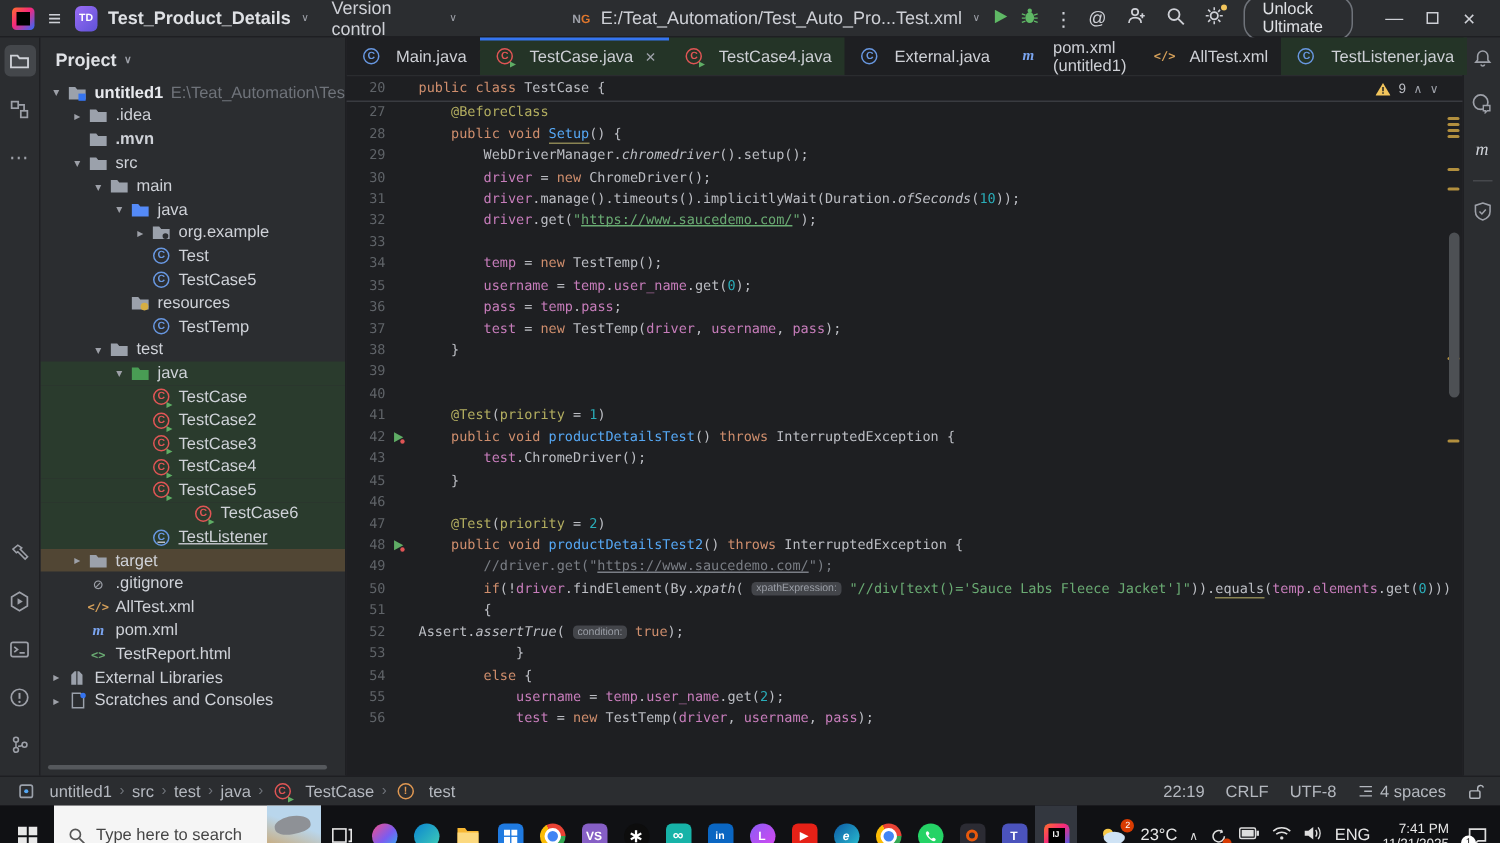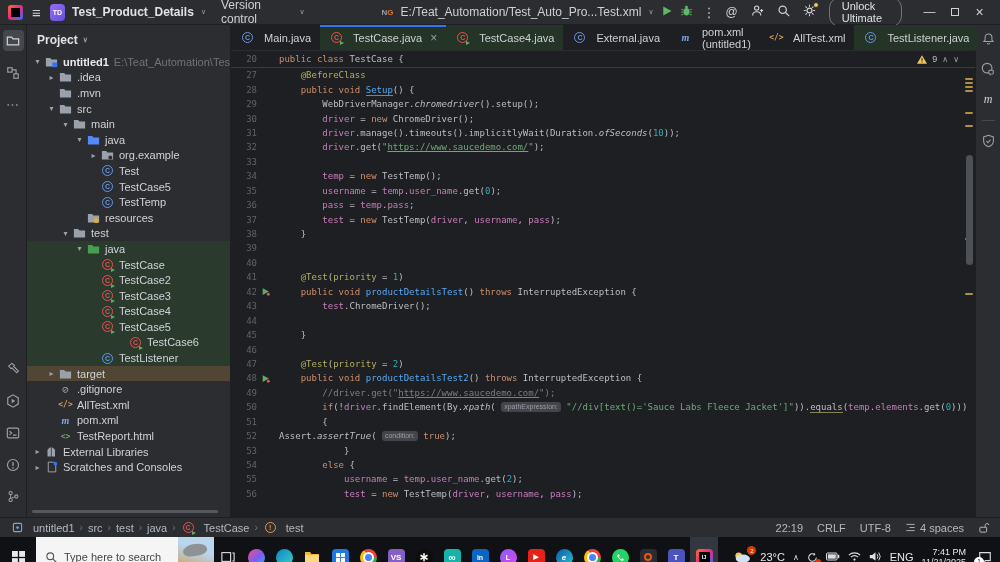--- a/index.html
+++ b/index.html
@@ -232,21 +232,21 @@
           </div>
           <div class="trow" style="padding-left: 18px;">
             <span class="chev">▸</span>
             <span class="icn">
               <svg width="13" height="12" viewBox="0 0 16 15">
                 <path fill="#9ba1ab" d="M1 2.5h5.3L8 4.5h7V13H1z"></path>
               </svg>
             </span>
             <span class="tlabel">.idea</span>
           </div>
-          <div class="trow" style="padding-left: 18px;">
+          <div class="trow" style="padding-left: 18px; font-weight: bold;">
             <span class="chev"></span>
             <span class="icn">
               <svg width="13" height="12" viewBox="0 0 16 15">
                 <path fill="#9ba1ab" d="M1 2.5h5.3L8 4.5h7V13H1z"></path>
               </svg>
             </span>
             <span class="tlabel">.mvn</span>
           </div>
           <div class="trow" style="padding-left: 18px;">
             <span class="chev">▾</span>
@@ -292,37 +292,37 @@
             </span>
             <span class="tlabel">Test</span>
           </div>
           <div class="trow" style="padding-left: 60px;">
             <span class="chev"></span>
             <span class="icn">
               <span class="cic blue">C</span>
             </span>
             <span class="tlabel">TestCase5</span>
           </div>
-          <div class="trow" style="padding-left: 60px;">
-            <span class="chev"></span>
-            <span class="icn">
-              <span class="cic blue">C</span>
-            </span>
-            <span class="tlabel">TestTemp</span>
-          </div>
           <div class="trow" style="padding-left: 46px;">
             <span class="chev"></span>
             <span class="icn">
               <svg width="13" height="12" viewBox="0 0 16 15">
                 <path fill="#9ba1ab" d="M1 2.5h5.3L8 4.5h7V13H1z"></path>
                 <circle cx="11.5" cy="10.5" r="3.2" fill="#d6ae44"></circle>
               </svg>
             </span>
             <span class="tlabel">resources</span>
           </div>
+          <div class="trow" style="padding-left: 60px;">
+            <span class="chev"></span>
+            <span class="icn">
+              <span class="cic blue">C</span>
+            </span>
+            <span class="tlabel">TestTemp</span>
+          </div>
           <div class="trow" style="padding-left: 32px;">
             <span class="chev">▾</span>
             <span class="icn">
               <svg width="13" height="12" viewBox="0 0 16 15">
                 <path fill="#9ba1ab" d="M1 2.5h5.3L8 4.5h7V13H1z"></path>
               </svg>
             </span>
             <span class="tlabel">test</span>
           </div>
           <div class="trow bg-test" style="padding-left: 46px;">
@@ -369,21 +369,21 @@
             </span>
             <span class="tlabel">TestCase5</span>
           </div>
           <div class="trow bg-test" style="padding-left: 88px;">
             <span class="chev"></span>
             <span class="icn">
               <span class="cic red">C</span>
             </span>
             <span class="tlabel">TestCase6</span>
           </div>
-          <div class="trow bg-test" style="padding-left: 60px;">
+          <div class="trow bg-test" style="padding-left: 60px; text-decoration: underline;">
             <span class="chev"></span>
             <span class="icn">
               <span class="cic blue">C</span>
             </span>
             <span class="tlabel">TestListener</span>
           </div>
           <div class="trow bg-excluded" style="padding-left: 18px;">
             <span class="chev">▸</span>
             <span class="icn">
               <svg width="13" height="12" viewBox="0 0 16 15">
@@ -592,25 +592,20 @@
                 <path d="M3 2l11 6-11 6z" fill="#5fad65"></path>
                 <circle cx="13" cy="13" r="2.6" fill="#e05555"></circle>
               </svg>
             </span>
             <span class="ctxt">    <span class="kw">public void </span><span class="fn">productDetailsTest</span><span class="df">() </span><span class="kw">throws</span><span class="df"> InterruptedException {</span></span>
           </div>
           <div class="cline">
             <span class="gut">43</span>
             <span class="gicon"></span>
             <span class="ctxt">        <span class="fd">test</span><span class="df">.ChromeDriver();</span></span>
-          </div>
-          <div class="cline">
-            <span class="gut">44</span>
-            <span class="gicon"></span>
-            <span class="ctxt"></span>
           </div>
           <div class="cline">
             <span class="gut">45</span>
             <span class="gicon"></span>
             <span class="ctxt">    <span class="df">}</span></span>
           </div>
           <div class="cline">
             <span class="gut">46</span>
             <span class="gicon"></span>
             <span class="ctxt"></span>

